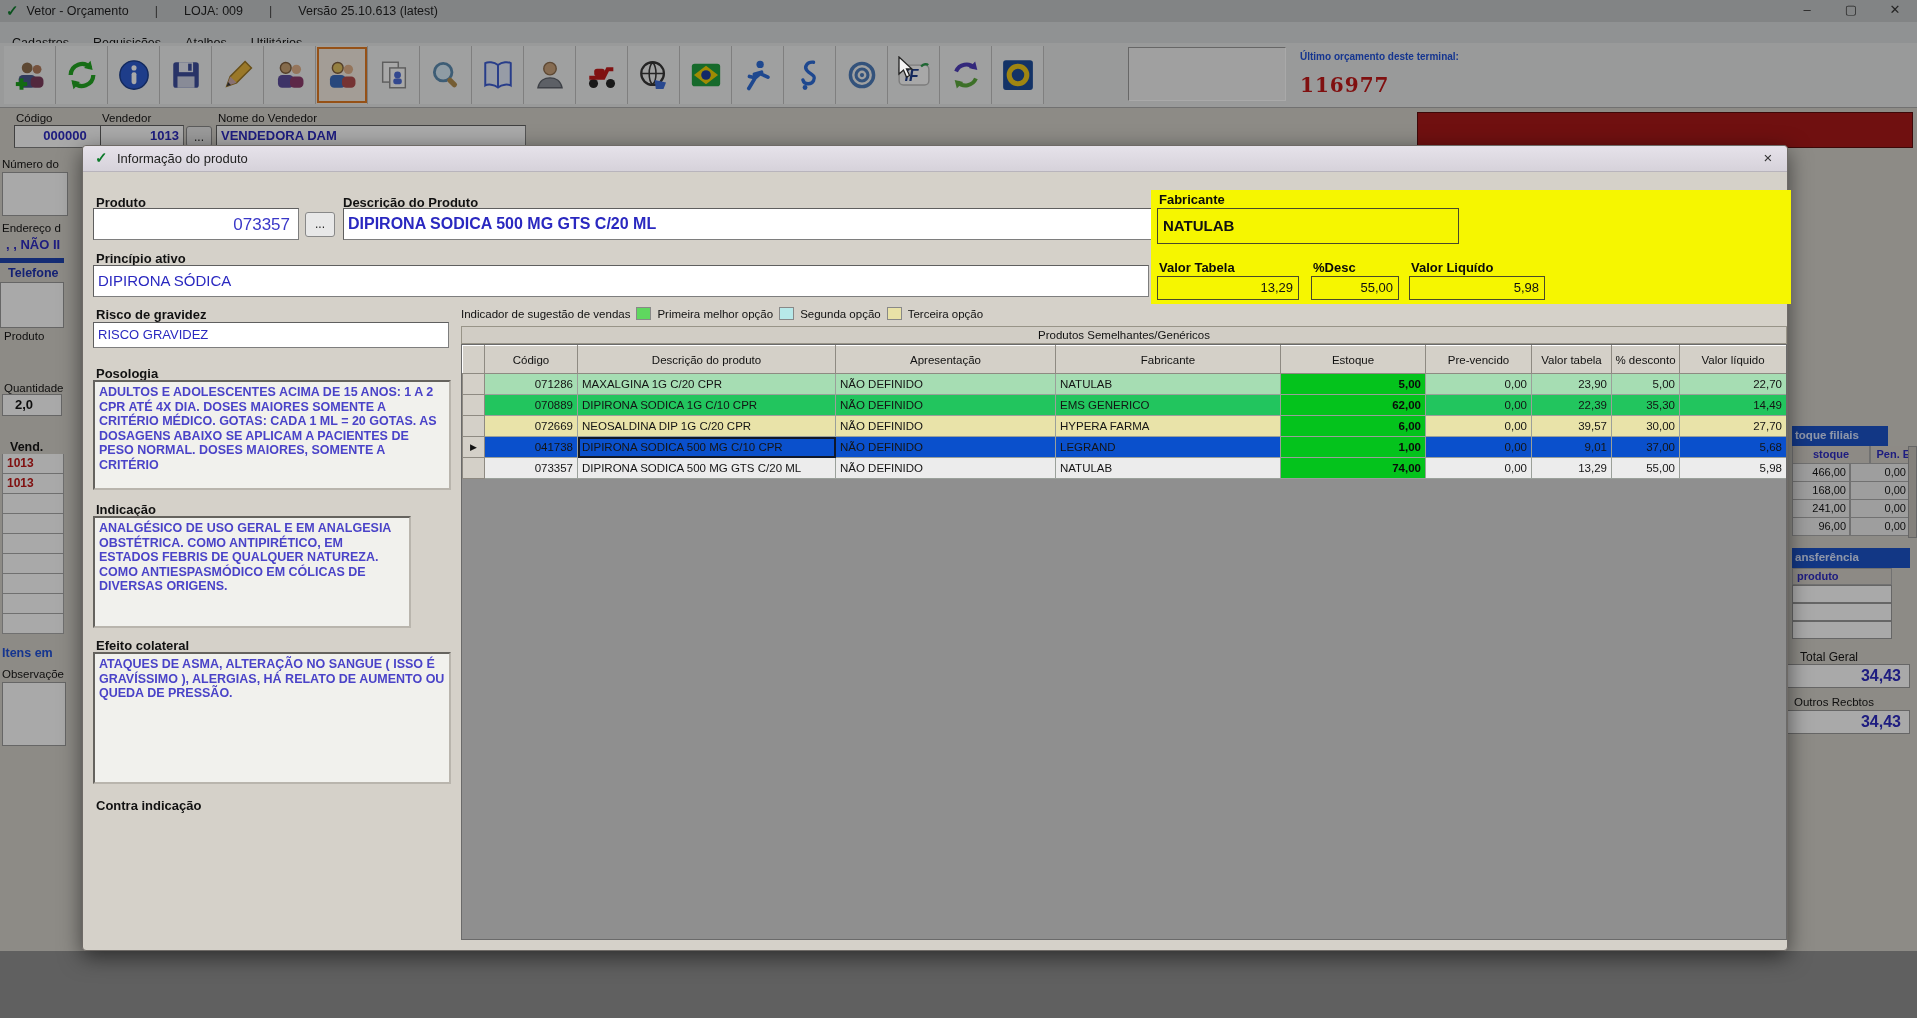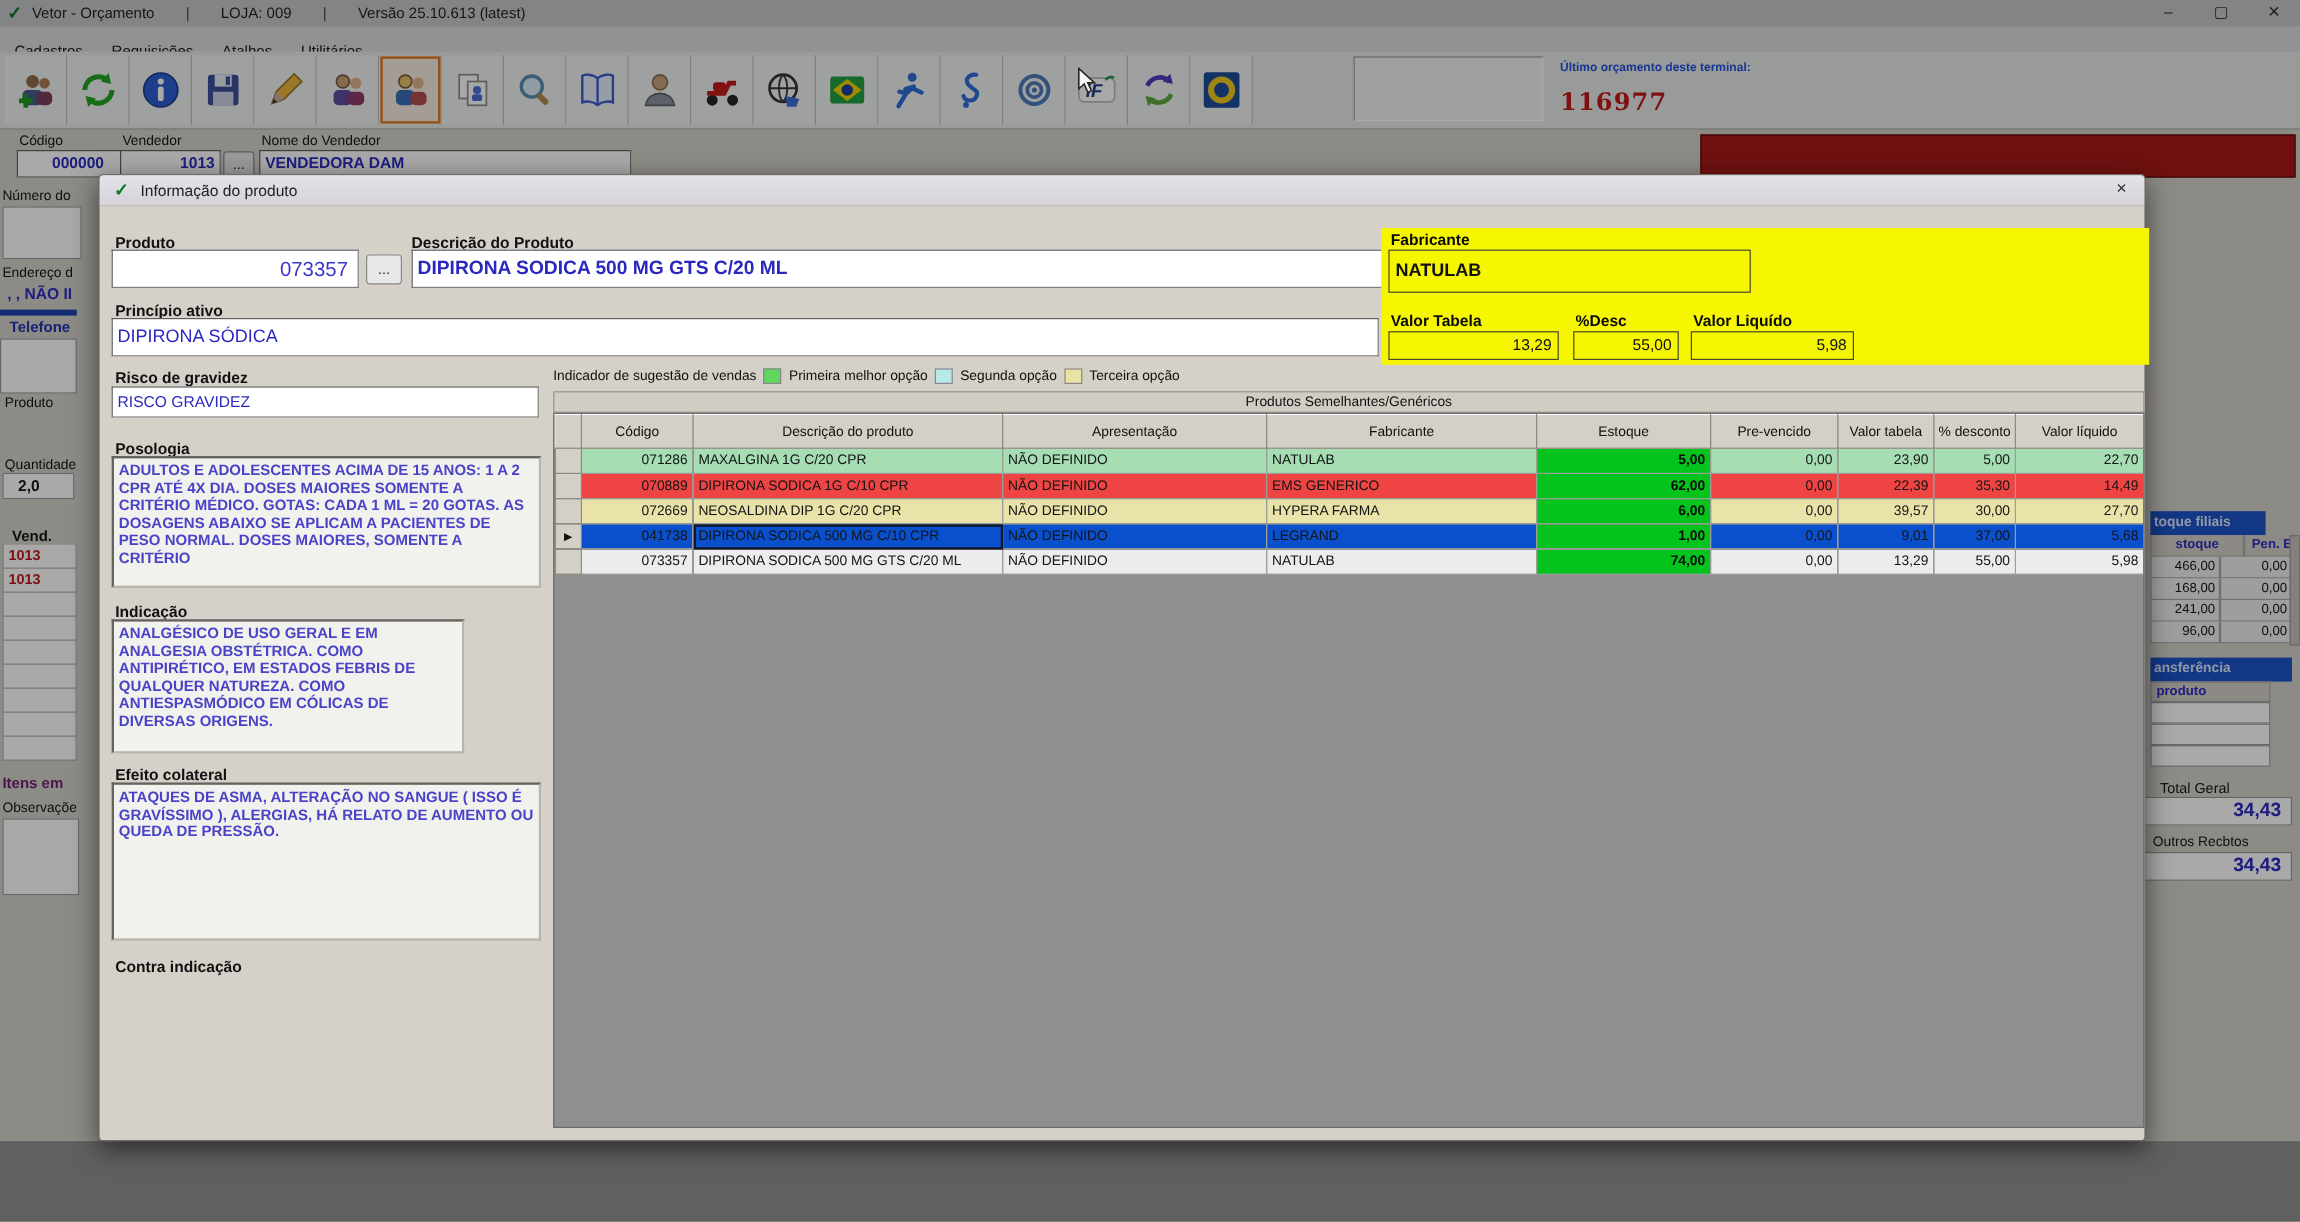--- a/index.html
+++ b/index.html
@@ -84,21 +84,21 @@
     background:#8f8f8f; border:1px solid #6a6a6a; overflow:hidden; }
   table#grid { border-collapse:collapse; table-layout:fixed; width:1324px; font-size:11.5px; }
   #grid th { background:#d4d0c8; border:1px solid #8e8a82; border-top-color:#fff; border-left-color:#fff;
     font-weight:normal; color:#111; height:28px; text-align:center; padding:0 2px; line-height:12px; }
   #grid td { border:1px solid #9aa09a; height:21px; padding:0 4px; color:#141414;
     white-space:nowrap; overflow:hidden; }
   #grid td.sel-col { background:#d4d0c8; border-color:#8e8a82; text-align:center; padding:0; font-size:9px; color:#111; }
   #grid .num { text-align:right; }
   #grid .stock { background:#04c31c; font-weight:bold; text-align:right; color:#0a0a0a; }
   tr.tone-green td { background:#a6ddb3; }
-  tr.tone-cyan td { background:#ef4444; }
+  tr.tone-cyan td { background:#22c55e; }
   tr.tone-yellow td { background:#e9e3a9; }
   tr.tone-plain td { background:#ececec; }
   tr.tone-selected td { background:#0a50cc; color:#d9dfff; }
   tr.tone-selected td.num { color:#c7d2f5; }
   tr.tone-selected td.focus { outline:2px solid #10182a; outline-offset:-2px; }
   tr.tone-selected td.stock { color:#0a0a0a; }
 
   
   #cursor { position:absolute; left:898px; top:56px; z-index:200; }
 </style>
@@ -306,21 +306,21 @@
       <div>1013</div>
       <div>1013</div>
       <div></div>
       <div></div>
       <div></div>
       <div></div>
       <div></div>
       <div></div>
       <div></div>
     </div>
-  <div class="abs lbl b" style="left:2px;top:646px;color:#701a75">Itens em</div>
+  <div class="abs lbl b" style="left:2px;top:646px;color:#1d4ed8">Itens em</div>
   <div class="abs lbl" style="left:2px;top:668px">Observaçõe</div>
   <div class="abs bg-cell" style="left:2px;top:682px;width:64px;height:64px"></div>
 
   <div class="abs blue-hdr" style="left:1792px;top:426px;width:96px;height:20px">toque filiais</div>
   <div class="abs fil-row fil-head" style="left:1792px;top:446px">
     <div style="width:78px">stoque</div>
     <div style="width:60px">Pen. Ent.</div>
   </div>
   <div class="abs" style="left:1792px;top:464px" id="fil-rows">
       <div class="fil-row">
@@ -495,21 +495,21 @@
             <td class="num">5,98</td>
           </tr>
         </tbody>
     </table>
   </div>
 
   <div class="mlabel" style="left:13px;top:220px">Posologia</div>
   <div class="info-box" style="left:10px;top:234px;width:358px;height:110px">ADULTOS E ADOLESCENTES ACIMA DE 15 ANOS: 1 A 2 CPR  ATÉ 4X DIA. DOSES MAIORES SOMENTE A CRITÉRIO MÉDICO. GOTAS: CADA 1 ML = 20 GOTAS. AS DOSAGENS ABAIXO SE APLICAM A PACIENTES DE PESO NORMAL. DOSES MAIORES, SOMENTE A CRITÉRIO</div>
 
   <div class="mlabel" style="left:13px;top:356px">Indicação</div>
-  <div class="info-box" style="left:10px;top:370px;width:294px;height:112px">ANALGÉSICO DE USO GERAL E EM ANALGESIA OBSTÉTRICA. COMO ANTIPIRÉTICO, EM ESTADOS FEBRIS DE QUALQUER NATUREZA. COMO ANTIESPASMÓDICO EM CÓLICAS DE DIVERSAS ORIGENS.</div>
+  <div class="info-box" style="left:10px;top:370px;width:318px;height:112px">ANALGÉSICO DE USO GERAL E EM ANALGESIA OBSTÉTRICA. COMO ANTIPIRÉTICO, EM ESTADOS FEBRIS DE QUALQUER NATUREZA. COMO ANTIESPASMÓDICO EM CÓLICAS DE DIVERSAS ORIGENS.</div>
 
   <div class="mlabel" style="left:13px;top:492px">Efeito colateral</div>
   <div class="info-box" style="left:10px;top:506px;width:358px;height:132px">ATAQUES DE ASMA, ALTERAÇÃO NO SANGUE ( ISSO É GRAVÍSSIMO ), ALERGIAS, HÁ RELATO DE AUMENTO OU QUEDA DE PRESSÃO.</div>
 
   <div class="mlabel" style="left:13px;top:652px">Contra indicação</div>
 </div>
 
 <div id="cursor">
   <svg width="18" height="24" viewBox="0 0 18 24">
     <polygon points="1,1 1,18 5.5,14 8.5,21 11.5,19.5 8.5,13 14,13" fill="#f4f4f4" stroke="#222" stroke-width="1.3"></polygon>

